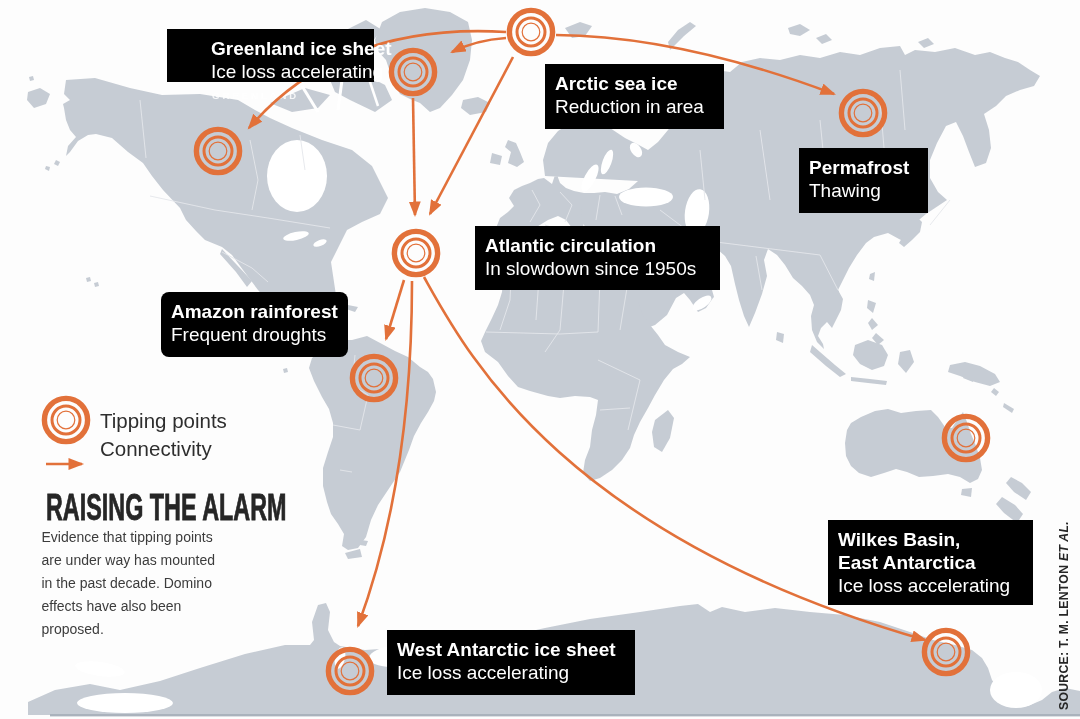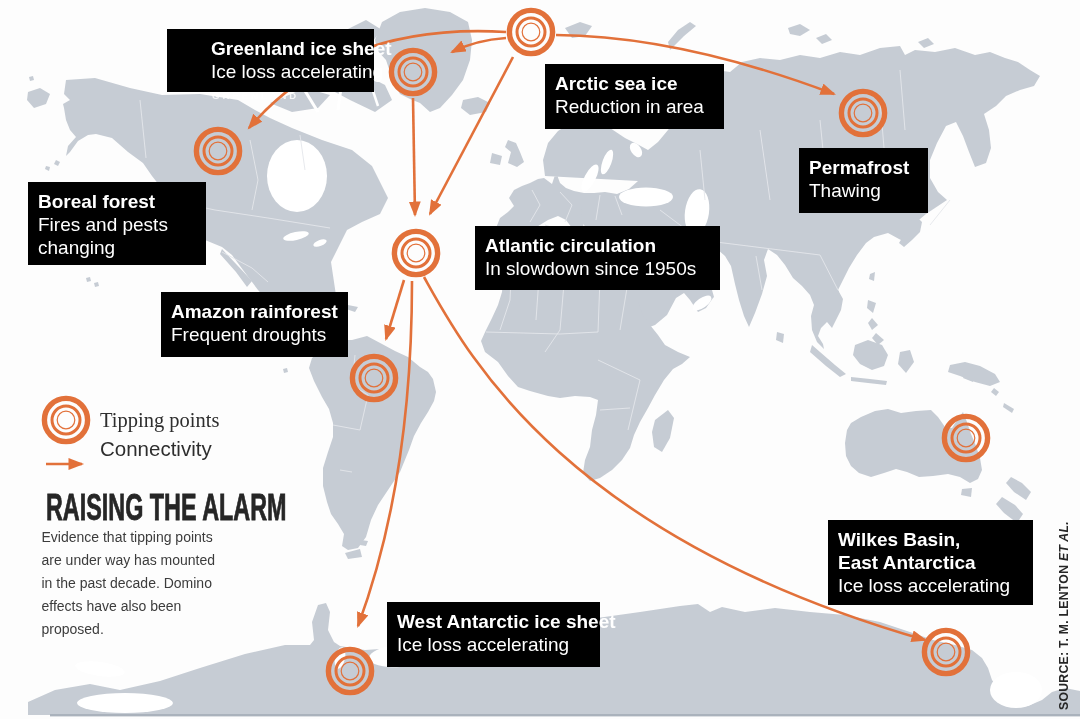--- a/index.html
+++ b/index.html
@@ -163,26 +163,25 @@
     <use href="#tp" x="416" y="253"></use>
     <use href="#tp" x="374" y="378"></use>
     <use href="#tp" x="966" y="438"></use>
     <use href="#tp" x="350" y="671"></use>
     <use href="#tp" x="946" y="652"></use>
     <use href="#tp" x="66" y="420"></use>
   </g>
   <text x="0" y="0" transform="translate(1068 710) rotate(-90)" fill="#262626" font-size="12.2" font-weight="bold" letter-spacing="0.3">SOURCE: T. M. LENTON <tspan font-style="italic">ET AL.</tspan></text>
 </svg>
 
-<div class="box" style="left:167px;top:29px;width:207px;height:63px;padding-left:44px;"><b>Greenland ice sheet</b><br>Ice loss accelerating</div>
+<div class="box" style="left:167px;top:29px;width:207px;height:53px;padding-left:44px;"><b>Greenland ice sheet</b><br>Ice loss accelerating</div>
 <div class="box" style="left:799px;top:148px;width:129px;height:65px;"><b>Permafrost</b><br>Thawing</div>
 <div class="box" style="left:545px;top:64px;width:179px;height:65px;"><b>Arctic sea ice</b><br>Reduction in area</div>
-<div class="box" style="left:28px;top:182px;width:178px;height:83px;"><b>Boreal forest</b><br>Fires and pests<br>changing</div>
 <div class="box" style="left:455px;top:226px;width:245px;height:64px;margin-left:20px;"><b>Atlantic circulation</b><br>In slowdown since 1950s</div>
-<div class="box" style="left:161px;top:292px;width:187px;height:65px;"><b>Amazon rainforest</b><br>Frequent droughts</div>
+<div class="box" style="left:161px;top:292px;width:187px;height:65px;border-radius:8px;"><b>Amazon rainforest</b><br>Frequent droughts</div>
 <div class="box" style="left:828px;top:520px;width:205px;height:85px;"><b>Wilkes Basin,<br>East Antarctica</b><br>Ice loss accelerating</div>
-<div class="box" style="left:387px;top:602px;width:213px;height:65px;"><b>West Antarctic ice sheet</b><br>Ice loss accelerating</div>
+<div class="box" style="left:387px;top:630px;width:248px;height:65px;"><b>West Antarctic ice sheet</b><br>Ice loss accelerating</div>
 
-<div class="legendtext" style="left:100px;top:409px;font-family:Liberation Serif, serif;">Tipping points</div>
+<div class="legendtext" style="left:100px;top:409px;">Tipping points</div>
 <div class="legendtext" style="left:100px;top:437px;">Connectivity</div>
 <div id="title">RAISING THE ALARM</div>
 <div id="para">Evidence that tipping points<br>are under way has mounted<br>in the past decade. Domino<br>effects have also been<br>proposed.</div>
 </div>
 
 </body></html>

